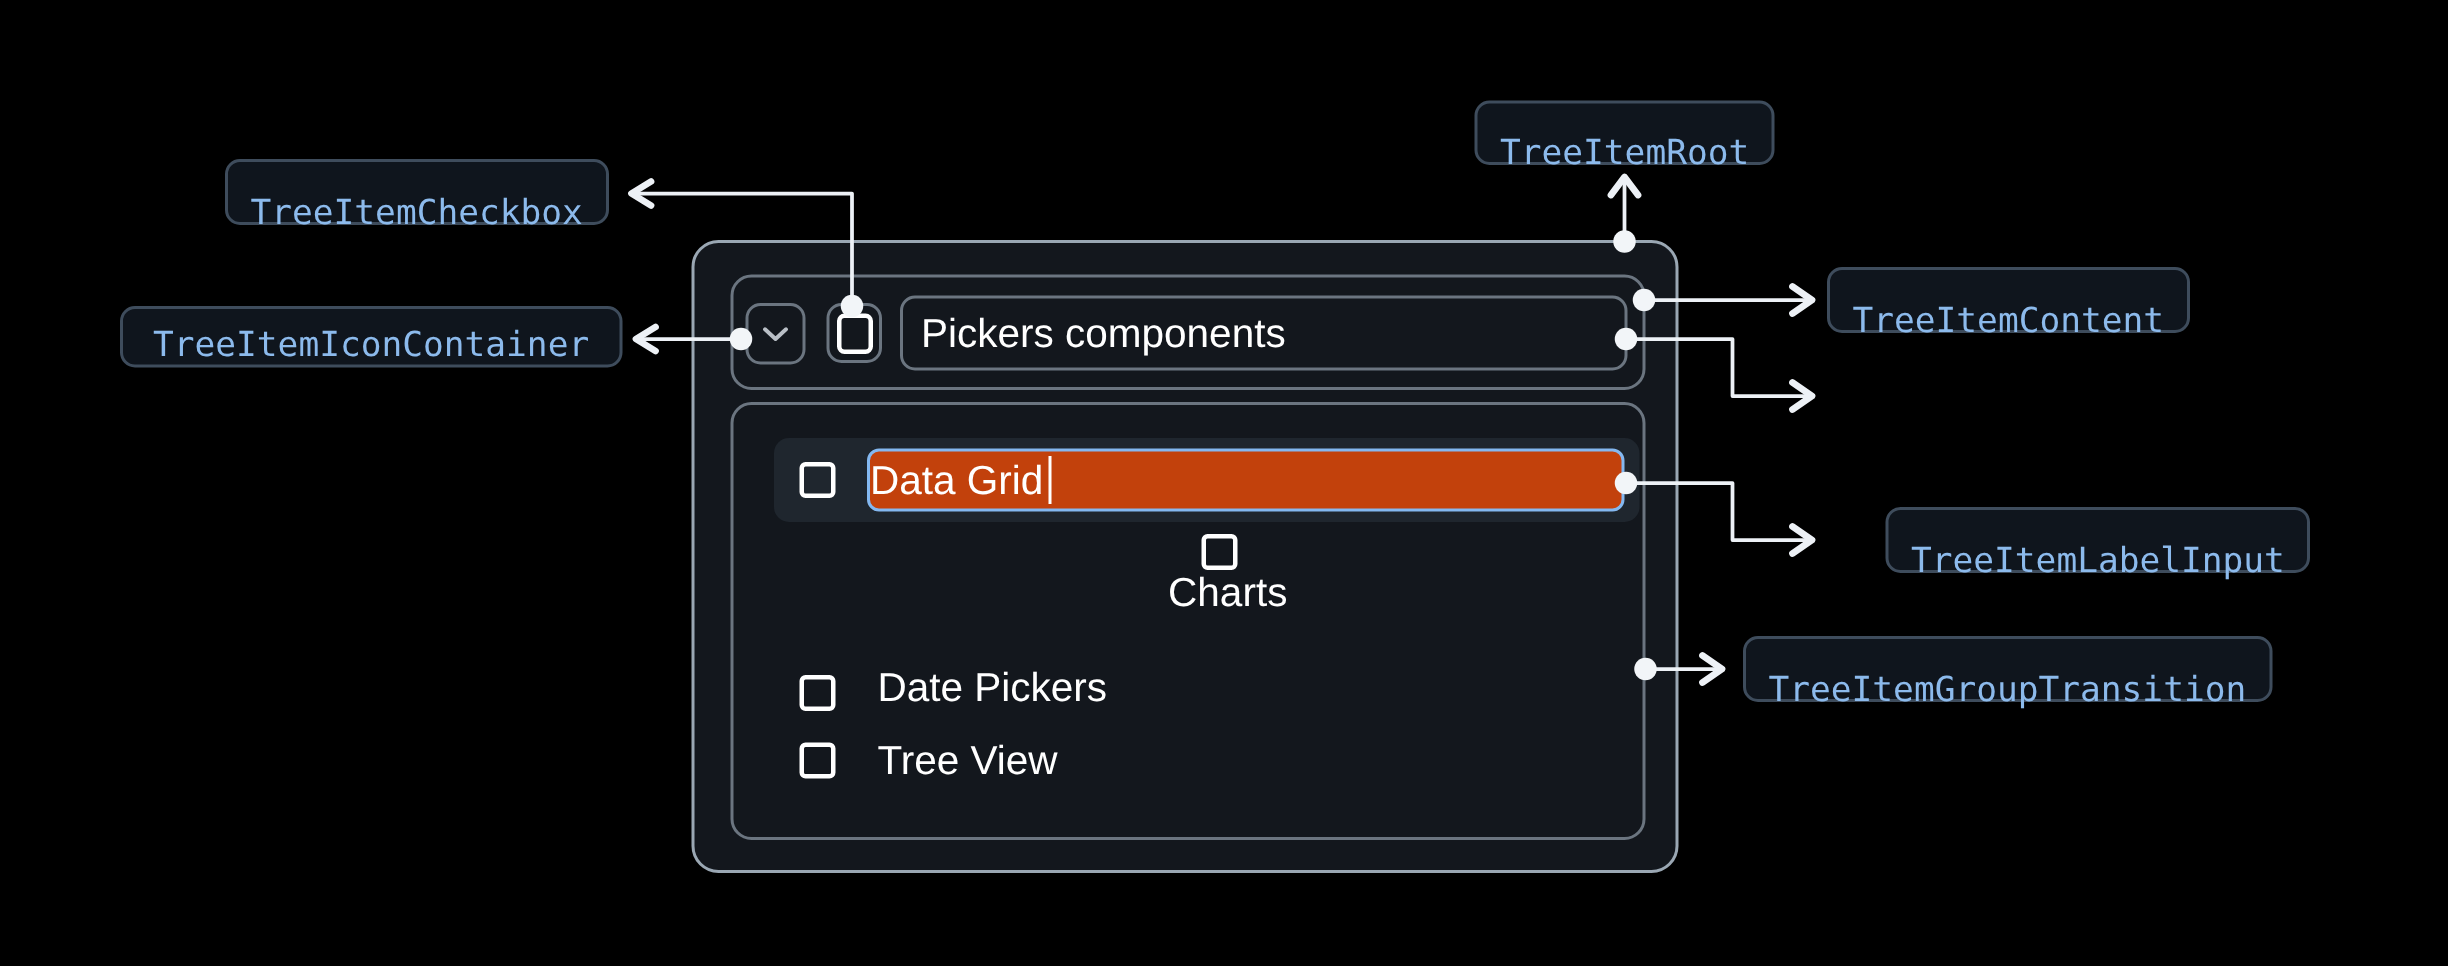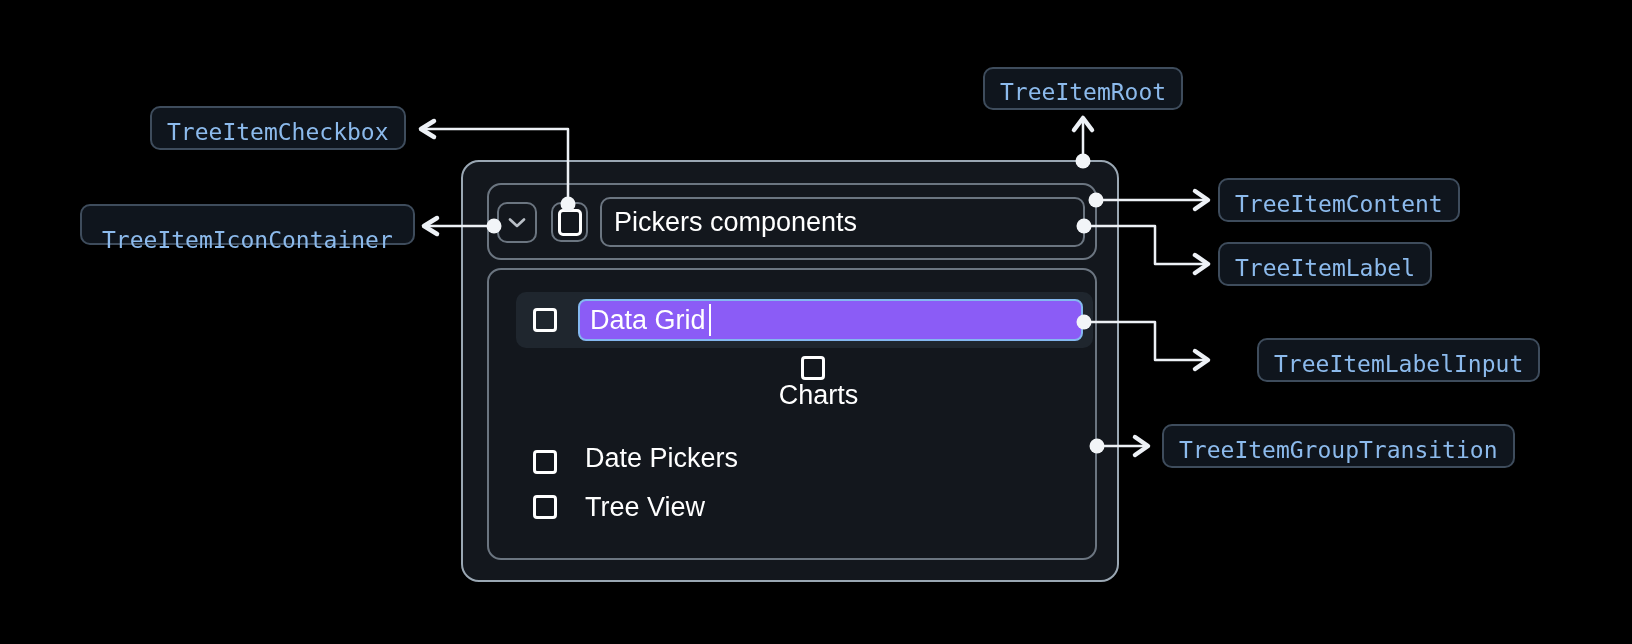--- a/index.html
+++ b/index.html
@@ -47,34 +47,34 @@
     left:516px;width:577px;height:56px;
     display:flex;align-items:center;
   }
   .child-row .cb{margin-left:17px;}
   .child-row.highlight{background:#1f262e;border-radius:10px;}
   .child-label{
     color:#ffffff;font-size:27px;margin-left:28px;white-space:nowrap;
   }
   .label-input{
     box-sizing:border-box;margin-left:21px;width:505px;height:42px;
-    border:2px solid #84b8f0;border-radius:8px;background:#8b5cf6;
-    display:flex;align-items:center;padding-left:10px;
+    border:2px solid #84b8f0;border-radius:8px;background:#c2410c;
+    display:flex;align-items:center;
     color:#ffffff;font-size:27px;white-space:nowrap;
   }
   .caret{display:inline-block;width:2px;height:32px;background:#ffffff;margin-left:3px;}
 
   
   .pill{
     background:#0f151d;border:2px solid #3e4c5c;border-radius:10px;
     color:#8cbaec;font-family:"DejaVu Sans Mono","Liberation Mono",monospace;
-    font-size:23px;line-height:40px;height:44px;padding:4px 15px;
+    font-size:23px;line-height:40px;height:44px;padding:14px 15px;
     white-space:nowrap;
   }
-  .pill.wide{padding:16px 20px;height:41px;line-height:37px;}
+  .pill.wide{padding:6px 20px;height:41px;line-height:37px;}
   .pill.root{height:43px;line-height:39px;}
 
   .svg-overlay{position:absolute;left:0;top:0;pointer-events:none;}
 </style>
 </head>
 <body>
 
 <div class="canvas">
 
   <div class="abs outer-panel"></div>
@@ -147,19 +147,18 @@
   </svg>
 
   <div class="abs pill root" style="left:983px;top:67px;">TreeItemRoot</div>
 
   <div class="abs pill" style="left:150px;top:106px;">TreeItemCheckbox</div>
 
   <div class="abs pill wide" style="left:80px;top:204px;">TreeItemIconContainer</div>
 
   <div class="abs pill" style="left:1218px;top:178px;">TreeItemContent</div>
 
-  <div class="abs pill" style="left:1218px;top:242px;">TreeItemLabel</div>
 
   <div class="abs pill" style="left:1218px;top:338px;margin-left:39px;">TreeItemLabelInput</div>
 
   <div class="abs pill" style="left:1162px;top:424px;">TreeItemGroupTransition</div>
 
 </div>
 
 </body></html>

